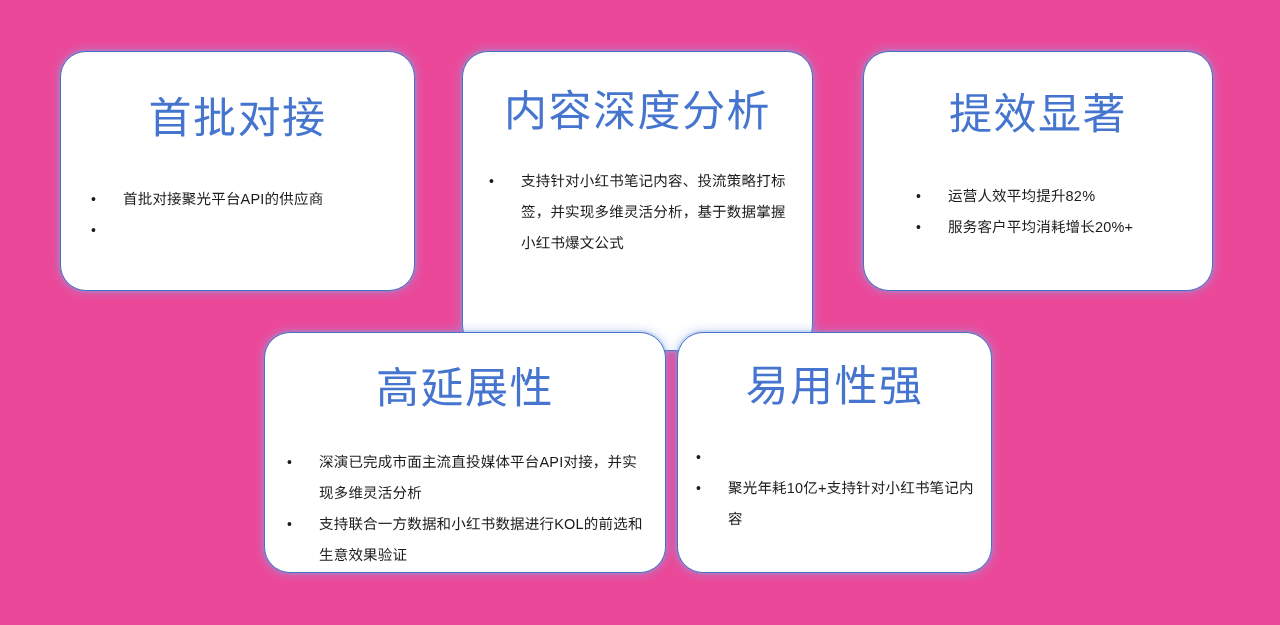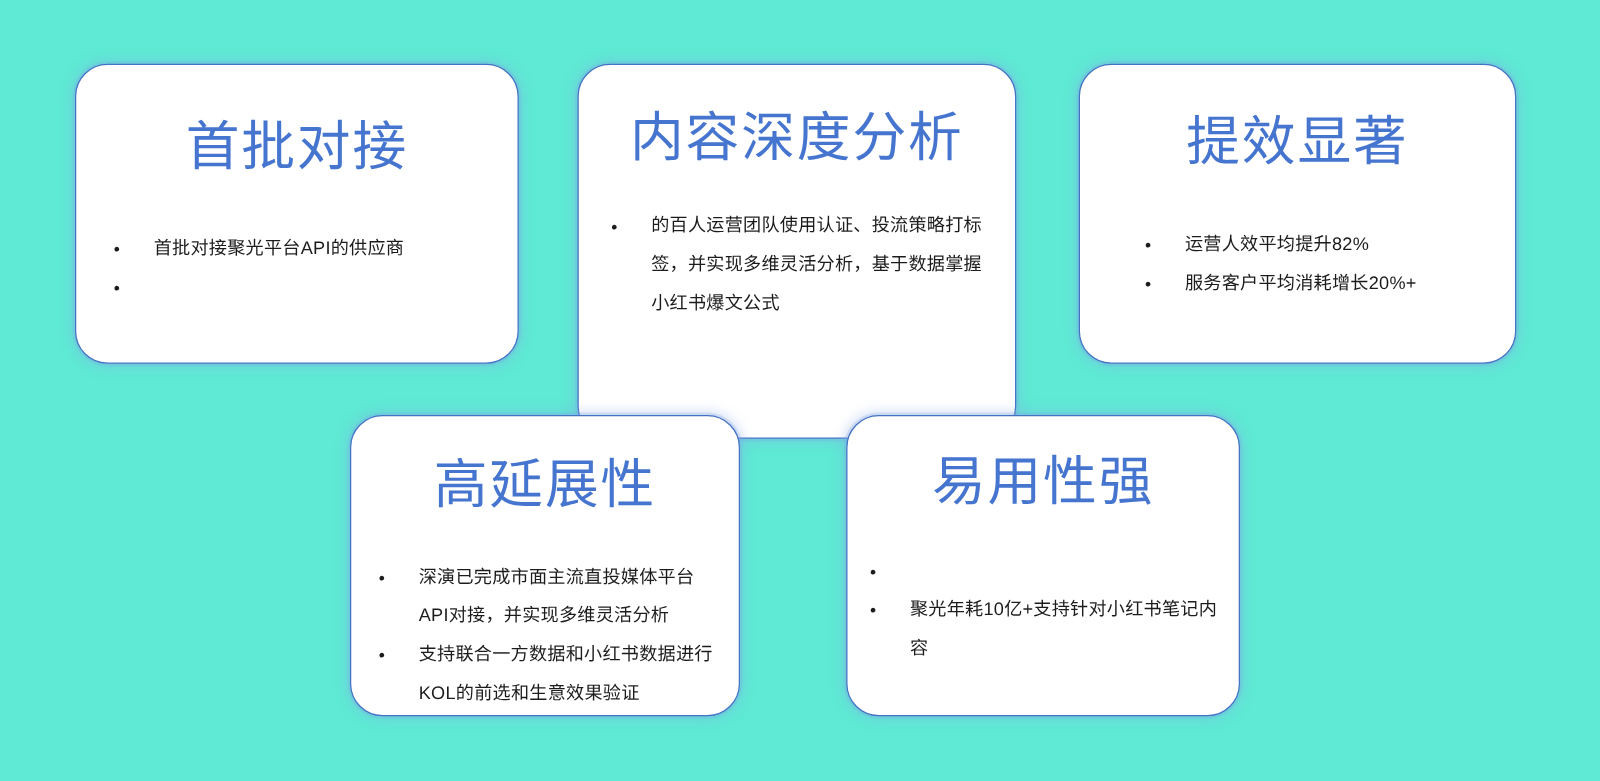--- a/index.html
+++ b/index.html
@@ -12,21 +12,21 @@
     height: 625px;
     background: #ffffff;
     font-family: "Liberation Sans", "DejaVu Sans", sans-serif;
     overflow: hidden;
     position: relative;
   }
 
   .slide {
     position: absolute;
     inset: 0;
-    background: #5eead4;
+    background: #ec4899;
   }
 
   
   .card {
     position: absolute;
     background: #ffffff;
     border: 1.3px solid #4472c4;
     border-radius: 26px;
     box-shadow:
       0 0 0 2px rgba(124, 158, 226, 0.22),
@@ -79,21 +79,21 @@
     white-space: pre-line;
     letter-spacing: 0.2px;
   }
 
   
   
   #card-1 { left: 60px;  top: 51px;  width: 355px; height: 240px; }
   #card-2 { left: 462px; top: 51px;  width: 351px; height: 300px; }
   #card-3 { left: 863px; top: 51px;  width: 350px; height: 240px; }
   
-  #card-4 { left: 280px; top: 332px; width: 312px; height: 241px; }
+  #card-4 { left: 264px; top: 332px; width: 402px; height: 241px; }
   #card-5 { left: 677px; top: 332px; width: 315px; height: 241px; }
 
   #card-1 .card-title { margin-top: 44px; }
   #card-2 .card-title { margin-top: 37px; }
   #card-3 .card-title { margin-top: 40px; }
   #card-4 .card-title { margin-top: 33px; }
   #card-5 .card-title { margin-top: 31px; }
 
   #card-1 .bullets { margin: 43px 0 0 28px; padding-right: 18px; }
   #card-2 .bullets { margin: 32px 0 0 24px; padding-right: 14px; }
@@ -117,21 +117,21 @@
         <span class="bullet-mark">•</span>
       </li>
     </ul>
   </div>
 
   <div class="card" id="card-2">
     <div class="card-title">内容深度分析</div>
     <ul class="bullets">
       <li class="bullet-row">
         <span class="bullet-mark">•</span>
-        <span class="bullet-text">的百人运营团队使用认证、投流策略打标签，并实现多维灵活分析，基于数据掌握小红书爆文公式</span>
+        <span class="bullet-text">支持针对小红书笔记内容、投流策略打标签，并实现多维灵活分析，基于数据掌握小红书爆文公式</span>
       </li>
     </ul>
   </div>
 
   <div class="card" id="card-3">
     <div class="card-title">提效显著</div>
     <ul class="bullets">
       <li class="bullet-row">
         <span class="bullet-mark">•</span>
         <span class="bullet-text">运营人效平均提升82%</span>

